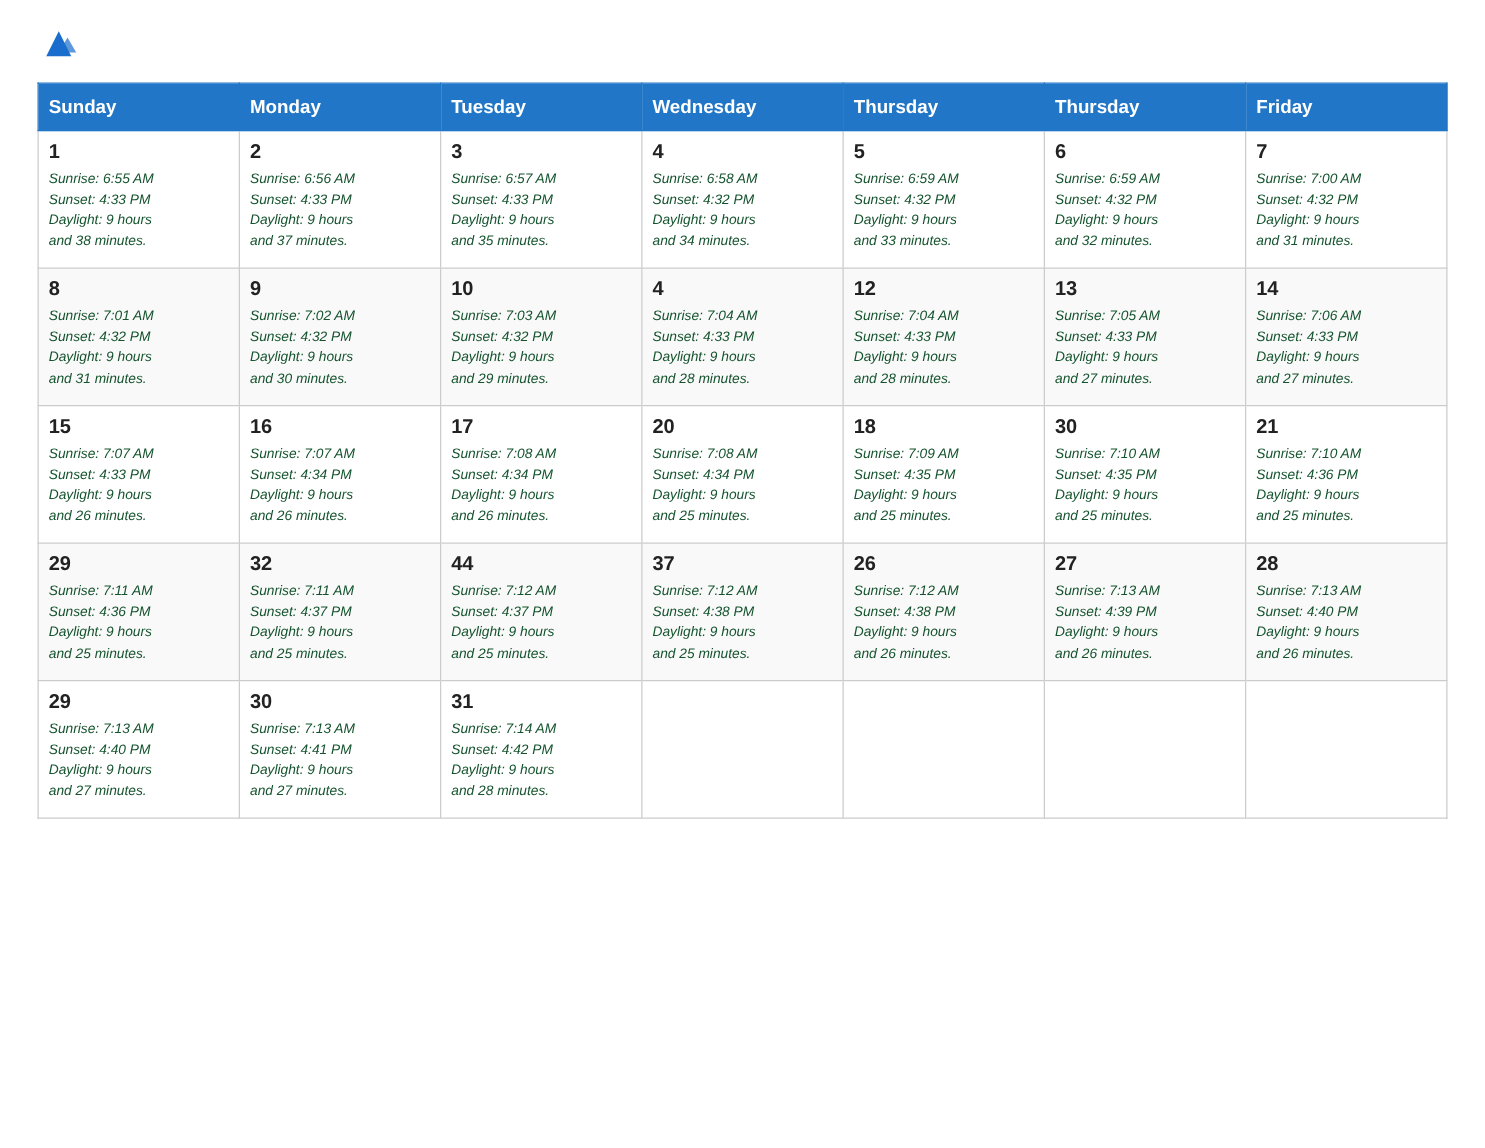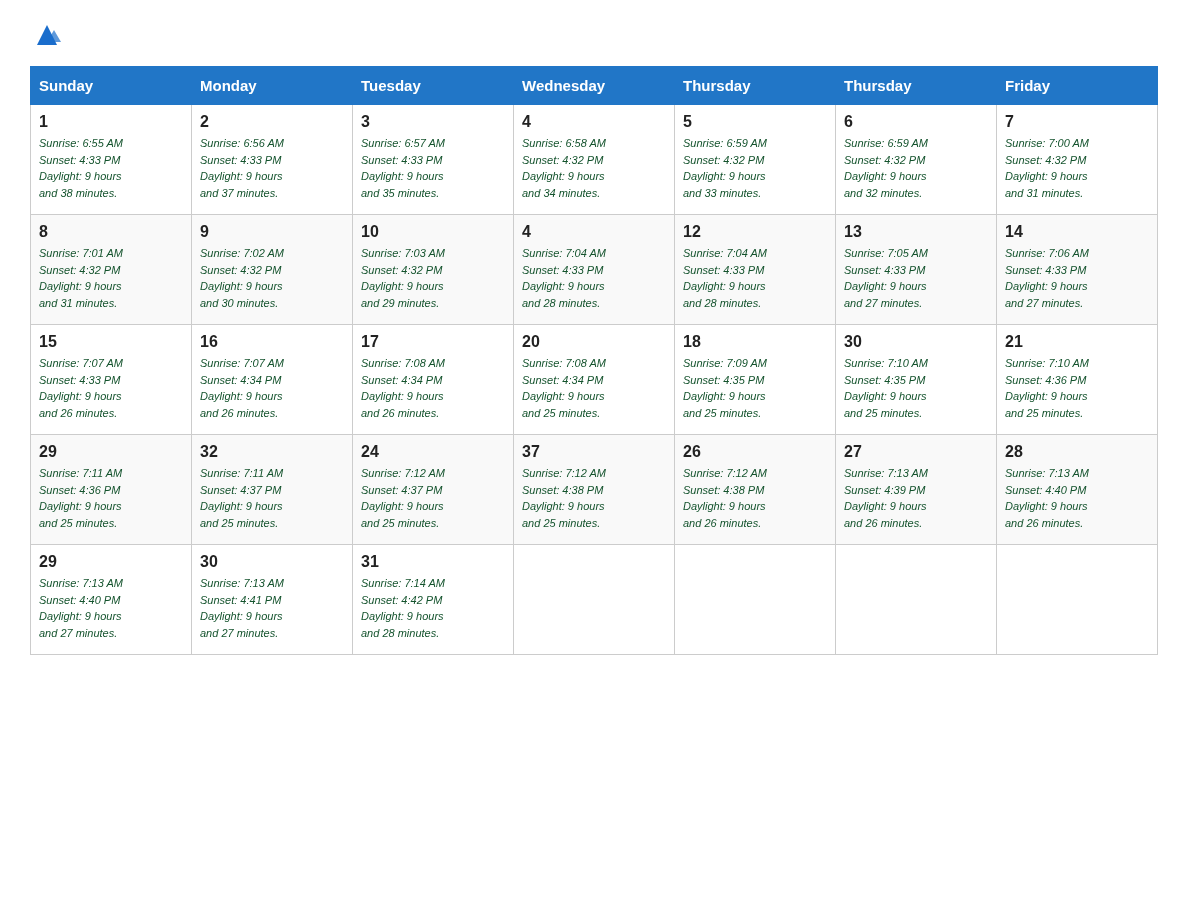--- a/index.html
+++ b/index.html
@@ -341,21 +341,21 @@
         <td>
           <span class="day-number">32</span>
           <div class="day-info">
             Sunrise: 7:11 AM<br>
             Sunset: 4:37 PM<br>
             Daylight: 9 hours<br>
             and 25 minutes.
           </div>
         </td>
         <td>
-          <span class="day-number">24</span>
+          <span class="day-number">44</span>
           <div class="day-info">
             Sunrise: 7:12 AM<br>
             Sunset: 4:37 PM<br>
             Daylight: 9 hours<br>
             and 25 minutes.
           </div>
         </td>
         <td>
           <span class="day-number">37</span>
           <div class="day-info">

